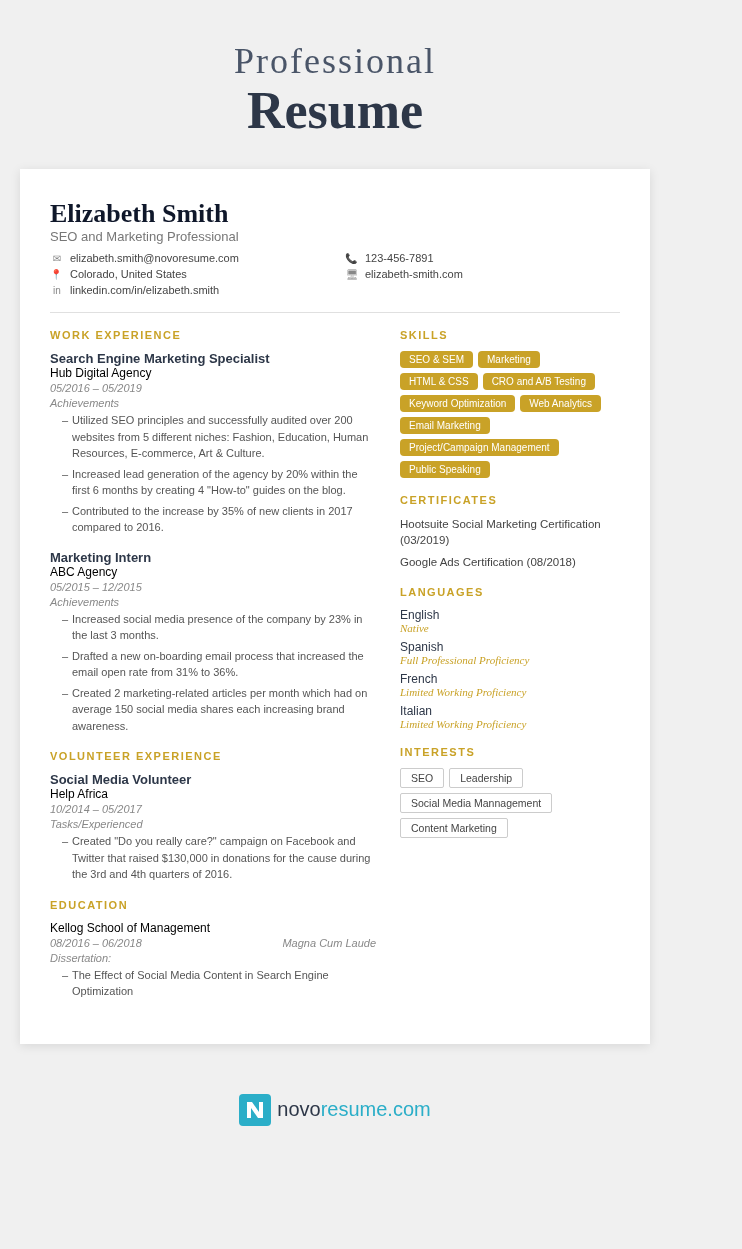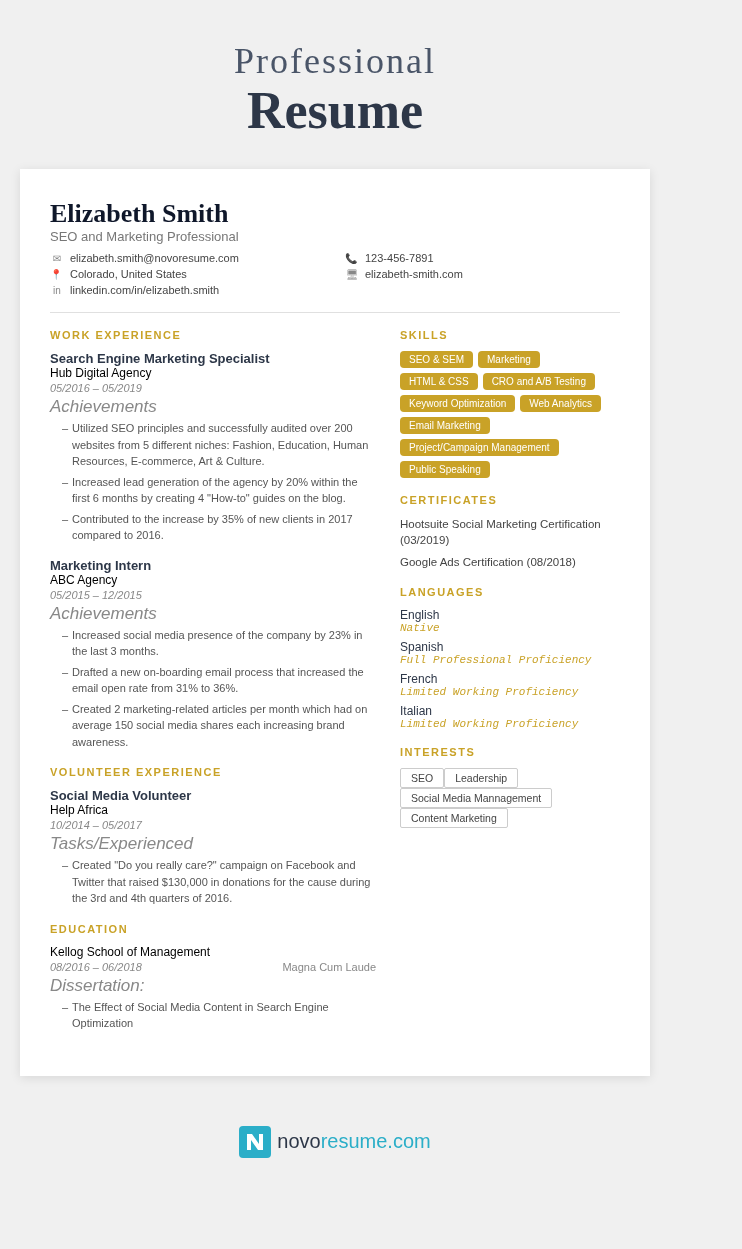--- a/index.html
+++ b/index.html
@@ -137,21 +137,21 @@
 
     .job-dates {
       font-size: 11px;
       color: #888;
       font-style: italic;
       margin: 2px 0 3px;
       font-family: Arial, sans-serif;
     }
 
     .achievements-label {
-      font-size: 17px;
+      font-size: 11px;
       color: #888;
       font-style: italic;
       font-family: Arial, sans-serif;
       margin-bottom: 3px;
     }
 
     .bullet-list {
       list-style: none;
       padding-left: 12px;
     }
@@ -211,27 +211,28 @@
     .lang-name {
       font-size: 12px;
       color: #2d3748;
       font-family: Arial, sans-serif;
     }
 
     .lang-level {
       font-size: 11px;
       color: #c9a227;
       font-style: italic;
-      font-family: Liberation Mono, monospace;
+      font-family: Liberation Serif, serif;
     }
 
     
     .interest-tags {
       display: flex;
       flex-wrap: wrap;
+      gap: 5px;
       margin-top: 4px;
     }
 
     .interest-tag {
       border: 1px solid #ccc;
       color: #444;
       font-size: 10.5px;
       padding: 3px 10px;
       border-radius: 2px;
       font-family: Arial, sans-serif;
@@ -361,21 +362,21 @@
           <ul class="bullet-list">
             <li>Created "Do you really care?" campaign on Facebook and Twitter that raised $130,000 in donations for the cause during the 3rd and 4th quarters of 2016.</li>
           </ul>
         </div>
 
         <div class="section-title">EDUCATION</div>
         <div class="job-block">
           <div class="job-company">Kellog School of Management</div>
           <div style="display:flex; justify-content:space-between; align-items:center;gap:14px;">
             <div class="job-dates">08/2016 – 06/2018</div>
-            <div style="font-size:11px; color:#888; font-family:Arial,sans-serif;">Magna Cum Laude</div>
+            <div style="font-size:11px; color:#888; font-style:italic; font-family:Arial,sans-serif;">Magna Cum Laude</div>
           </div>
           <div class="achievements-label">Dissertation:</div>
           <ul class="bullet-list">
             <li>The Effect of Social Media Content in Search Engine Optimization</li>
           </ul>
         </div>
 
       </div>
 
       <div class="right-col">

